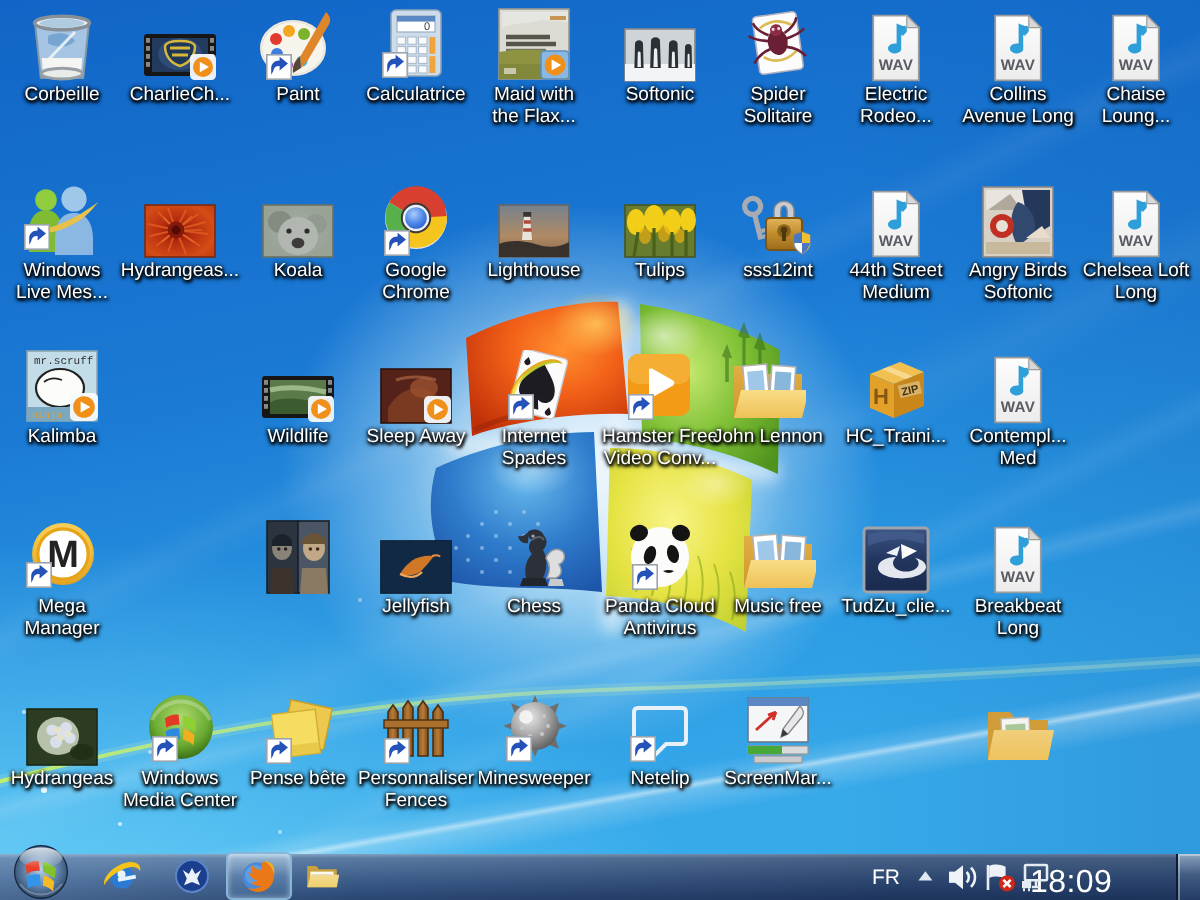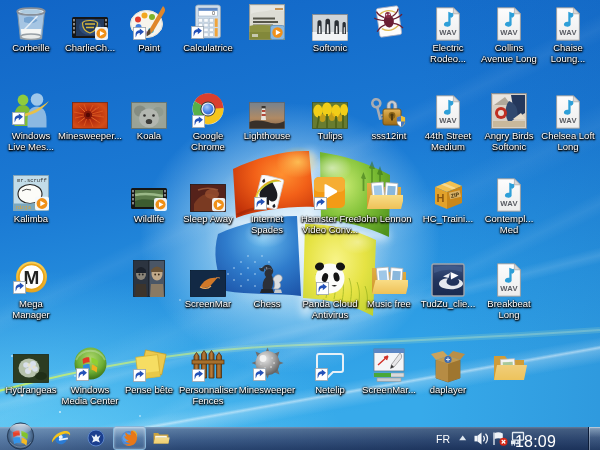--- a/index.html
+++ b/index.html
@@ -303,20 +303,21 @@
  <path d="M0.5,22 C 10,20 24,21 35.5,23 L35.5,35.5 L0.5,35.5 Z" fill="#8e9342"></path>
  <path d="M0.5,28 L35.5,28 L35.5,35.5 L0.5,35.5 Z" fill="#7d8338" opacity=".7"></path>
  <rect x="3" y="30" width="6" height="3" fill="#d8d8cc" opacity=".8"></rect>
  <g>
             <rect x="21.5" y="21.5" width="14" height="14" rx="2" fill="#8ab8e0" stroke="#5b8fc0" stroke-width="0.8"></rect>
  <circle cx="28.5" cy="28.5" r="5.2" fill="#f09018"></circle>
  <path d="M26.8,25.7 L31.6,28.5 L26.8,31.3 Z" fill="#fff"></path>
           </g>
 </svg>
       </div>
+      <div class="lbl">Maid with<br>the Flax...</div>
     </div>
 <div class="ic" style="left:288px;top:5px">
       <div class="g">
         <svg width="36" height="27" viewBox="0 0 36 27">
  <rect x="0.5" y="0.5" width="35" height="26" fill="#cfd4d8" stroke="#888" stroke-width="0.8"></rect>
  <rect x="0.5" y="18" width="35" height="8.5" fill="#f2f4f6"></rect>
  <g fill="#2b3036">
   <path d="M5.5,8 C5.5,5.5 9.5,5.5 9.5,8 L9.8,20 L5.2,20 Z"></path>
   <path d="M13.5,6.5 C13.5,4 18,4 18,6.5 L18.4,20 L13.1,20 Z"></path>
   <path d="M22.5,8 C22.5,5.5 26.8,5.5 26.8,8 L27.1,20 L22.2,20 Z"></path>
@@ -347,20 +348,21 @@
               <path d="M14,20 C10,21 7,23 5,26"></path>
    <path d="M22,13 C26,11 28,9 29,6"></path>
               <path d="M22,16 C27,15 30,14 32,12"></path>
               <path d="M22,20 C26,21 29,23 31,26"></path>
   </g>
   <circle cx="16.6" cy="10.4" r="0.8" fill="#e8d0e0"></circle>
             <circle cx="19.4" cy="10.4" r="0.8" fill="#e8d0e0"></circle>
  </g>
 </svg>
       </div>
+      <div class="lbl">Spider<br>Solitaire</div>
     </div>
 <div class="ic" style="left:406px;top:5px">
       <div class="g">
         <svg width="24" height="34" viewBox="0 0 24 34">
           <use href="#wav" width="24" height="34"></use>
         </svg>
       </div>
       <div class="lbl">Electric<br>Rodeo...</div>
     </div>
 <div class="ic" style="left:467px;top:5px">
@@ -423,21 +425,21 @@
   <path d="M16,13 L10,7"></path>
             <path d="M16,13 L24,6"></path>
             <path d="M16,13 L29,13"></path>
             <path d="M16,13 L25,19"></path>
             <path d="M16,13 L9,19"></path>
  </g>
  <circle cx="16" cy="13" r="4.2" fill="#84180a"></circle>
  <circle cx="16" cy="13" r="2.2" fill="#540a04"></circle>
 </svg>
       </div>
-      <div class="lbl">Minesweeper...</div>
+      <div class="lbl">Hydrangeas...</div>
     </div>
 <div class="ic" style="left:107px;top:93px">
       <div class="g">
         <svg width="36" height="27" viewBox="0 0 36 27">
  <rect x="0.5" y="0.5" width="35" height="26" fill="#9aa296" stroke="#6a7266" stroke-width="0.8"></rect>
  <rect x="0.5" y="0.5" width="35" height="26" fill="url(#cglow)" opacity=".15"></rect>
  <ellipse cx="9" cy="9" rx="6" ry="5.5" fill="#848c82"></ellipse>
  <ellipse cx="27" cy="10" rx="5.5" ry="5" fill="#909a8e"></ellipse>
  <ellipse cx="18" cy="16" rx="10" ry="9.5" fill="#b2b6b0"></ellipse>
  <ellipse cx="18" cy="19.5" rx="3.2" ry="2.6" fill="#3c3c3a"></ellipse>
@@ -721,21 +723,21 @@
 <div class="ic" style="left:166px;top:261px">
       <div class="g">
         <svg width="36" height="27" viewBox="0 0 36 27">
  <rect x="0.5" y="0.5" width="35" height="26" fill="#0e2038" stroke="#081424" stroke-width="0.8"></rect>
  <rect x="0.5" y="0.5" width="35" height="26" fill="#16304e" opacity=".6"></rect>
  <path d="M10,17 C14,10 20,7 27,8 C24,12 22,14 20,16 C17,18 13,18 10,17 Z" fill="#d07828"></path>
  <path d="M10,17 C14,19 18,19 21,16" stroke="#f0a858" stroke-width="1.2" fill="none"></path>
  <path d="M26,8 C28,7.4 29.5,7.6 30,8.4" stroke="#e89048" stroke-width="1" fill="none"></path>
 </svg>
       </div>
-      <div class="lbl">ScreenMar</div>
+      <div class="lbl">Jellyfish</div>
     </div>
 <div class="ic" style="left:225px;top:261px">
       <div class="g">
         <svg width="37" height="37" viewBox="0 0 37 37">
  <path d="M11,33 L25,33 L23.5,29 L12.5,29 Z" fill="#22252c"></path>
  <path d="M14,29 C13,24 14,20 17,17 C15,15 15,12 17,10 C15,9 14.5,7 15.5,5.5 C18.5,4 22,5 23,8 C25,10 24.5,13 22.5,15 C25,19 24.5,25 22.5,29 Z" fill="#2c3038"></path>
  <path d="M17,10 C19,8 22,8 23,10" stroke="#5a6068" stroke-width="1" fill="none"></path>
  <path d="M15.5,5.5 C14,7.5 12,8.5 10,8 C10.5,10.5 12.5,12 15,11.5" fill="#2c3038"></path>
  <circle cx="17.5" cy="8" r="0.8" fill="#aab"></circle>
  <path d="M24,19 C26,14.5 30,13.5 32.5,16 C34,18.5 33,21 30.5,22.2 C32.5,25.5 31.5,28 29,29 L24.5,29 C26.3,25.5 26,22 24,19 Z" fill="#dcdee0" stroke="#9a9ca0" stroke-width="0.7"></path>
@@ -926,36 +928,20 @@
  <rect x="4" y="2" width="30" height="4" fill="#5b87c5"></rect>
  <path d="M8,18 L18,9 M18,9 L14,10.5 M18,9 L16.5,13" stroke="#d03028" stroke-width="1.4" fill="none"></path>
  <path d="M30,6 C32,8 32,10 31,11.5 L24,20 L20.5,21.5 L21.5,17.5 Z" fill="#e8e8ea" stroke="#888" stroke-width="0.7"></path>
  <path d="M21.5,17.5 L24,20 L20.5,21.5 Z" fill="#383838"></path>
  <rect x="4" y="26" width="30" height="4" fill="#d8dadc" stroke="#999" stroke-width="0.6"></rect>
  <rect x="4" y="26" width="17" height="4" fill="#48a838"></rect>
  <rect x="7" y="31" width="24" height="3.4" fill="#c8ccd0" stroke="#999" stroke-width="0.6"></rect>
 </svg>
       </div>
       <div class="lbl">ScreenMar...</div>
-    </div>
-<div class="ic" style="left:406px;top:347px">
-      <div class="g">
-        <svg width="36" height="35" viewBox="0 0 36 35">
- <path d="M6,12 L1,6 L13,3 L18,8 Z" fill="#caa35c"></path>
- <path d="M30,12 L35,6 L23,3 L18,8 Z" fill="#b98f48"></path>
- <path d="M6,12 L18,8 L30,12 L30,30 L6,30 Z" fill="#c19a50"></path>
- <path d="M6,12 L18,16 L30,12 L30,30 L6,30 Z" fill="#ab813c"></path>
- <path d="M18,16 L18,34 M6,12 L6,30 L18,34 L30,30 L30,12" fill="none" stroke="#8a6428" stroke-width="0.8"></path>
- <path d="M6,12 L18,16 L18,34 L6,30 Z" fill="#b68c44"></path>
- <path d="M18,16 L30,12 L30,30 L18,34 Z" fill="#9f762f"></path>
- <circle cx="18" cy="11.5" r="3.6" fill="#3c6ab0"></circle>
-          <path d="M16,11.5 L20,11.5 M18,9.5 L18,13.5" stroke="#d8e4f4" stroke-width="1.1"></path>
-</svg>
-      </div>
-      <div class="lbl">daplayer</div>
     </div>
 <div class="ic" style="left:467px;top:347px">
       <div class="g">
         <svg width="36" height="31" viewBox="0 0 36 31">
  <path d="M3,4 L14,4 L17,8 L33,8 L33,28 L3,28 Z" fill="#cf9c38"></path>
  <g transform="rotate(-3 18 17)">
             <rect x="10" y="7" width="14" height="18" fill="#f4f4f2" stroke="#bbb" stroke-width="0.7"></rect>
             <rect x="12" y="10" width="10" height="9" fill="#a8c89a"></rect>
           </g>
  <path d="M3,28 L6,13 L36,13 L33,28 Z" fill="#edc35c"></path>

